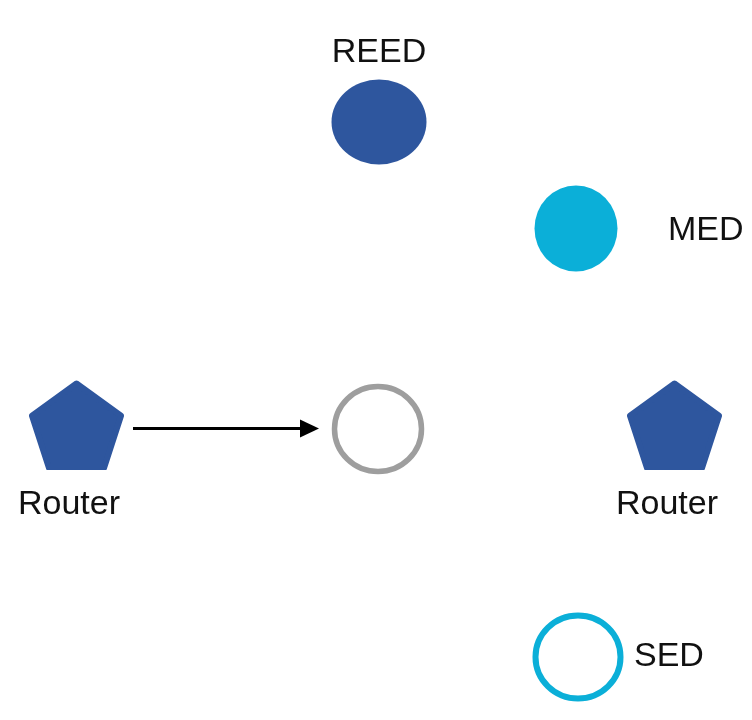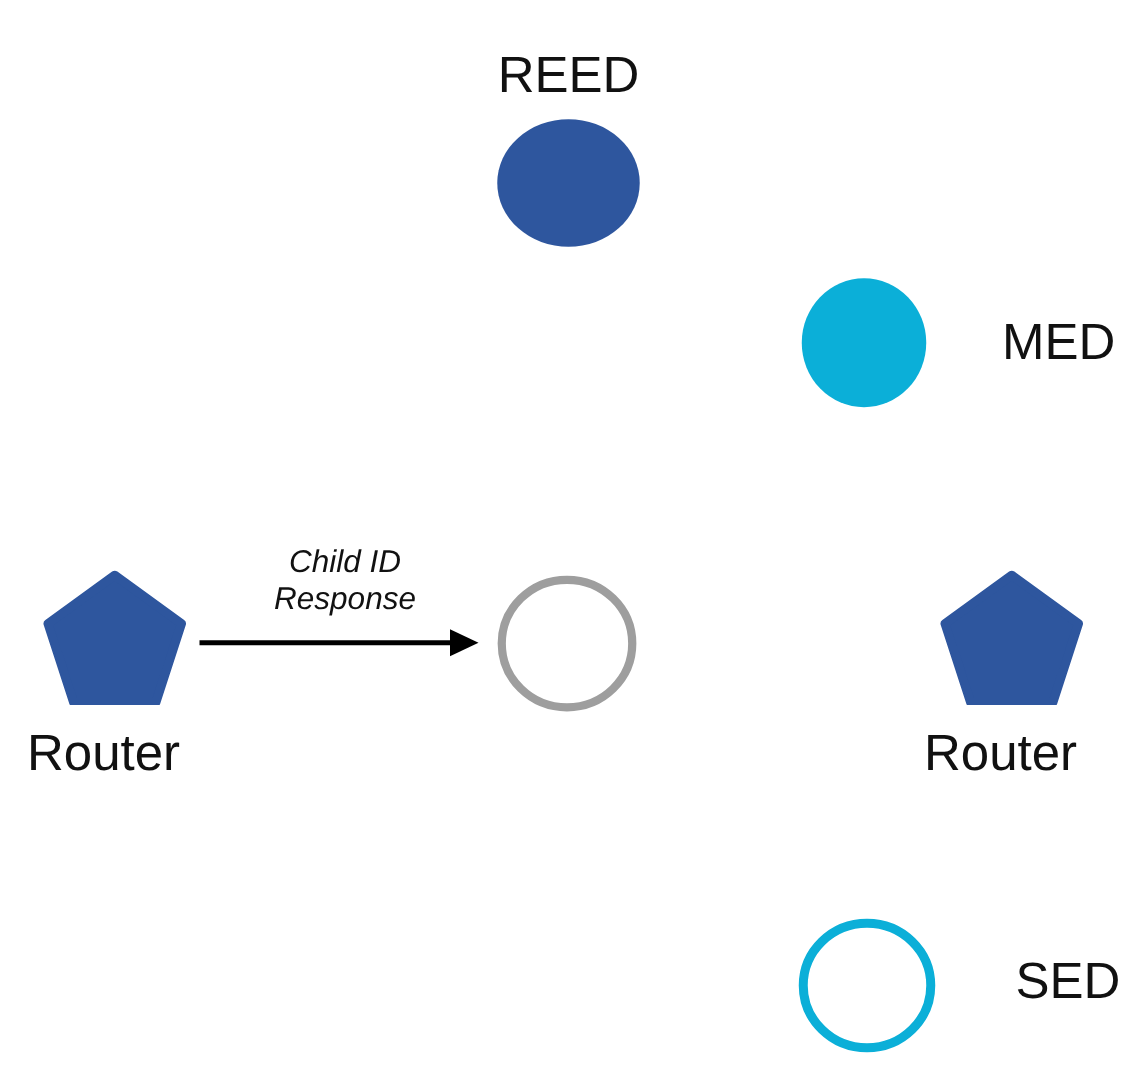--- a/index.html
+++ b/index.html
@@ -89,21 +89,20 @@
   }
 
   
   #sed-shape {
     left: 531px;
     top: 611px;
   }
   #sed-label {
     left: 634px;
     top: 637px;
-    margin-left: 43px;
   }
 
   
   #link-arrow {
     position: absolute;
     left: 130px;
     top: 412px;
   }
   #link-label {
     position: absolute;
@@ -167,21 +166,19 @@
     <div class="label" id="router-right-label">Router</div>
   </div>
 
   <div class="node">
     <svg class="shape" id="sed-shape" width="94" height="92" viewBox="0 0 94 92">
       <ellipse cx="47" cy="46" rx="42.5" ry="41.5" fill="#ffffff" stroke="#0BAFD8" stroke-width="6"></ellipse>
     </svg>
     <div class="label" id="sed-label">SED</div>
   </div>
 
-  <div class="label" id="link-label">Child ID
-Response</div>
 
   <svg id="link-arrow" width="195" height="34" viewBox="0 0 195 34">
     <line x1="3" y1="16.5" x2="172" y2="16.5" stroke="#000000" stroke-width="3.2"></line>
     <path d="M170 7.5 L189 16.5 L170 25.5 Z" fill="#000000"></path>
   </svg>
 
 </div>
 
 </body></html>

